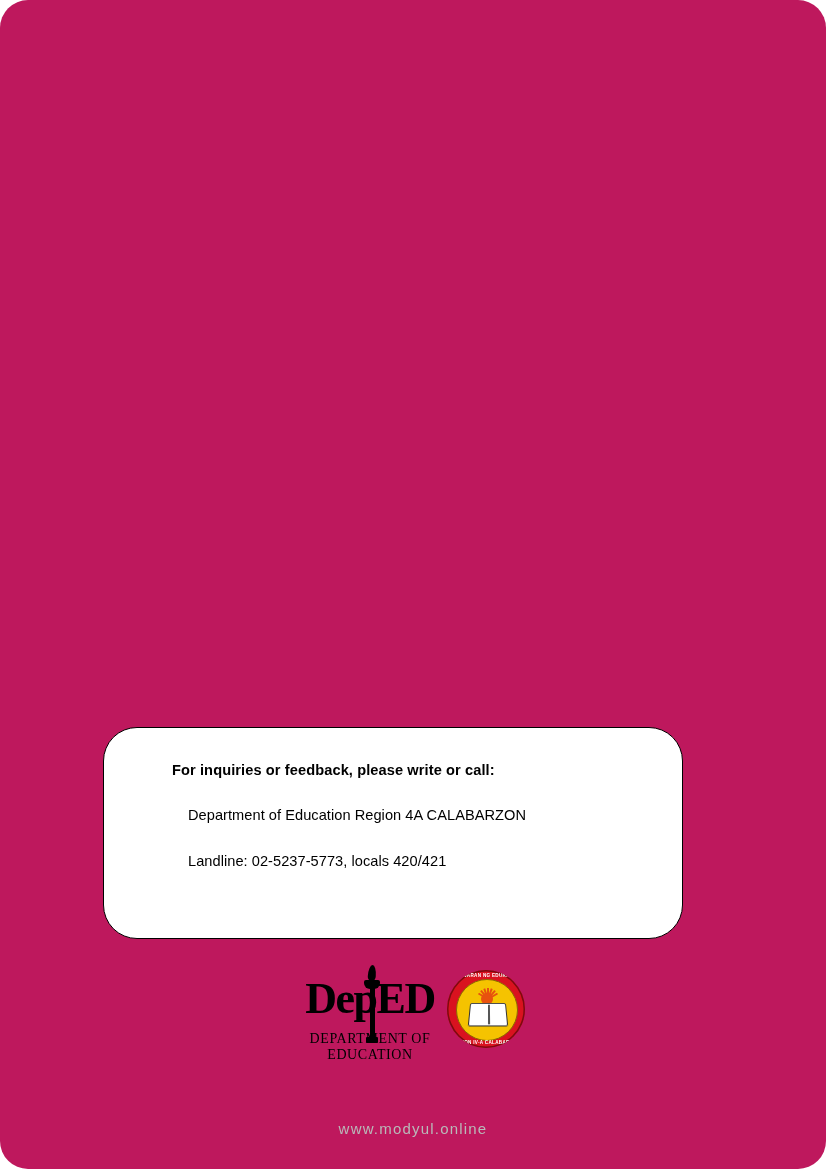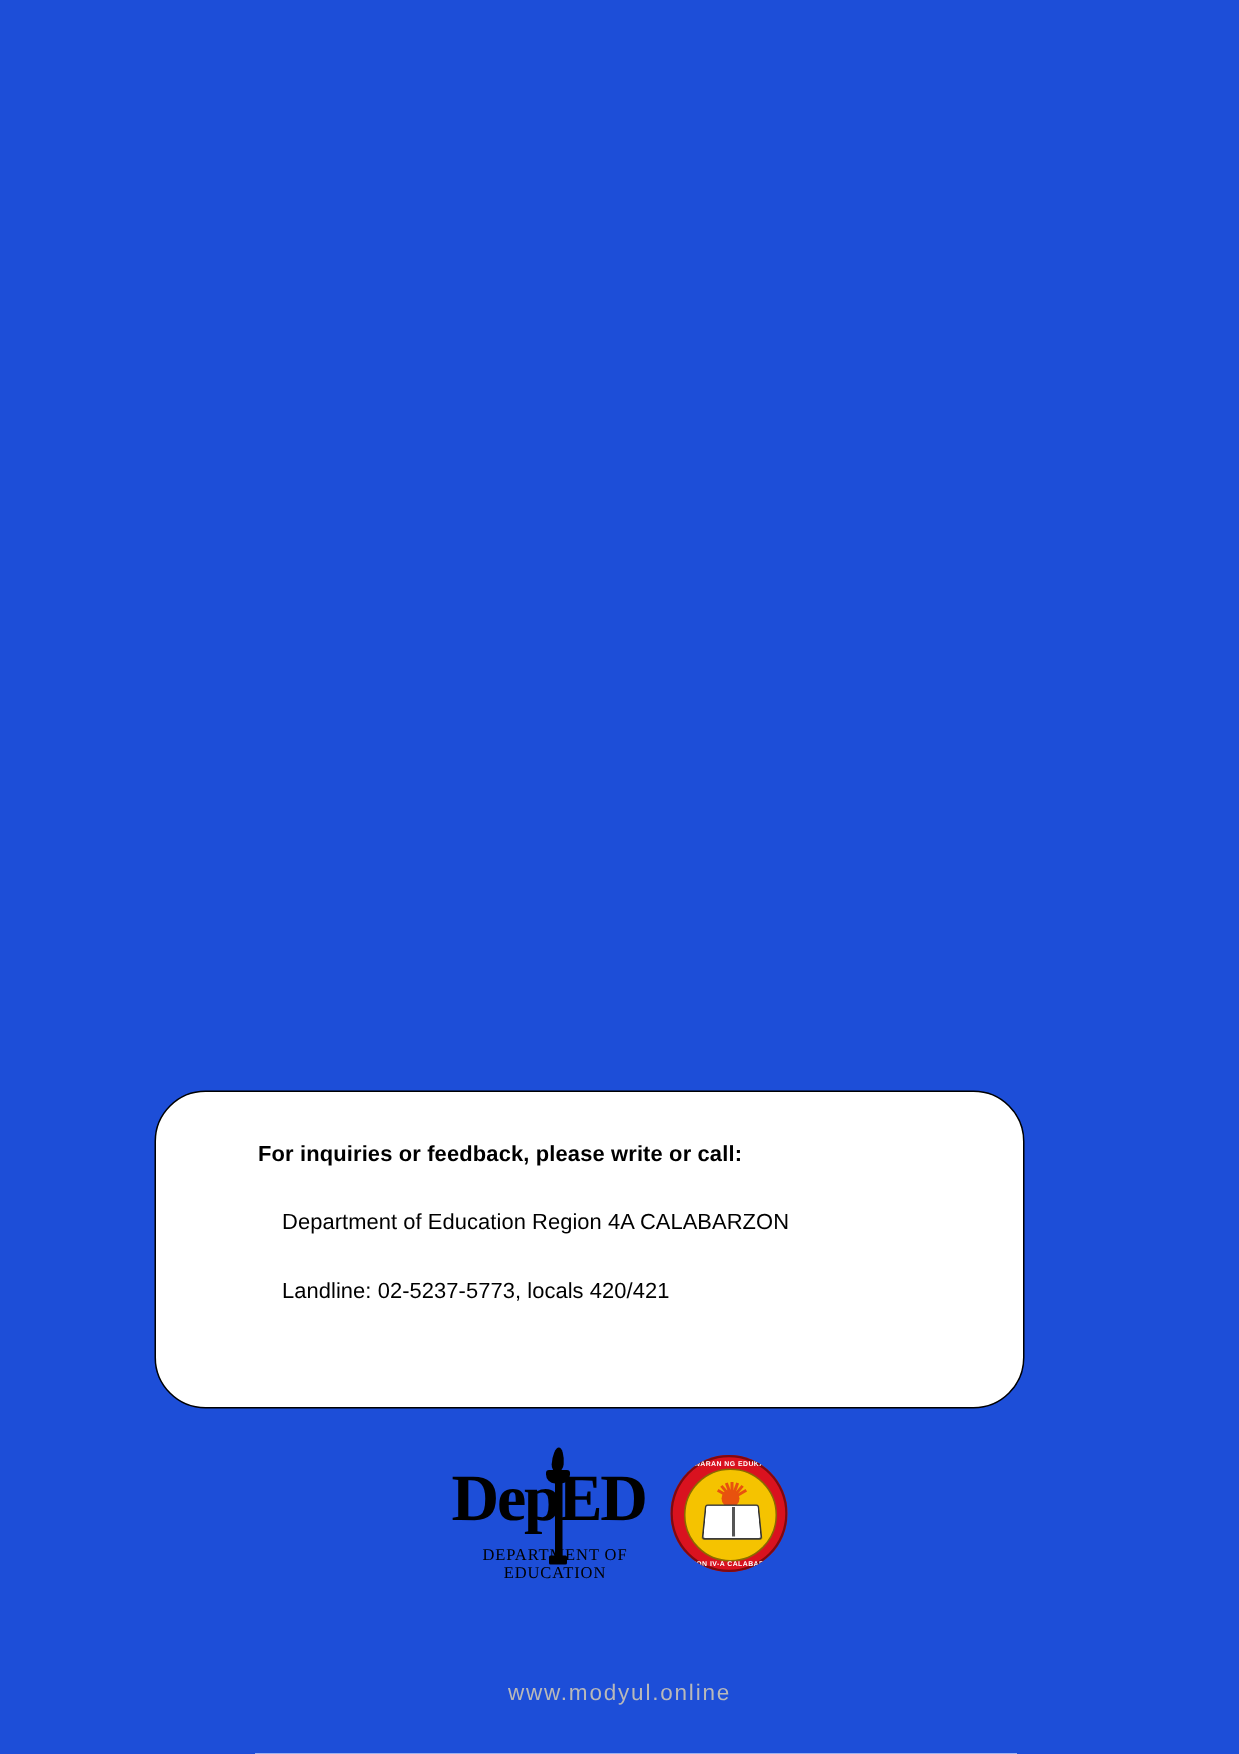--- a/index.html
+++ b/index.html
@@ -12,21 +12,22 @@
     height: 1169px;
     position: relative;
     font-family: "Liberation Sans", sans-serif;
     color: #000000;
     overflow: hidden;
   }
 
   .page {
     position: absolute;
     inset: 0;
-    background: #1d4ed8;
+    background: #be185d;
+    border-radius: 28px;
   }
 
   
   .contact-box {
     position: absolute;
     left: 103px;
     top: 727px;
     width: 580px;
     height: 212px;
     box-sizing: border-box;
@@ -80,31 +81,31 @@
     left: 0;
     top: 8px;
     width: 138px;
     height: 52px;
     font-family: "Liberation Serif", serif;
     font-weight: bold;
     font-size: 44px;
     letter-spacing: -1.5px;
     line-height: 52px;
     color: #000000;
-    text-align: left;
+    text-align: center;
   }
 
   .deped-sub {
     position: absolute;
     left: 0;
     top: 66px;
     width: 138px;
     text-align: center;
     font-family: "Liberation Serif", serif;
-    font-size: 11px;
+    font-size: 14px;
     letter-spacing: 0.6px;
     color: #000000;
   }
 
   
   .torch {
     position: absolute;
     left: 62px;
     top: 0px;
     width: 18px;

